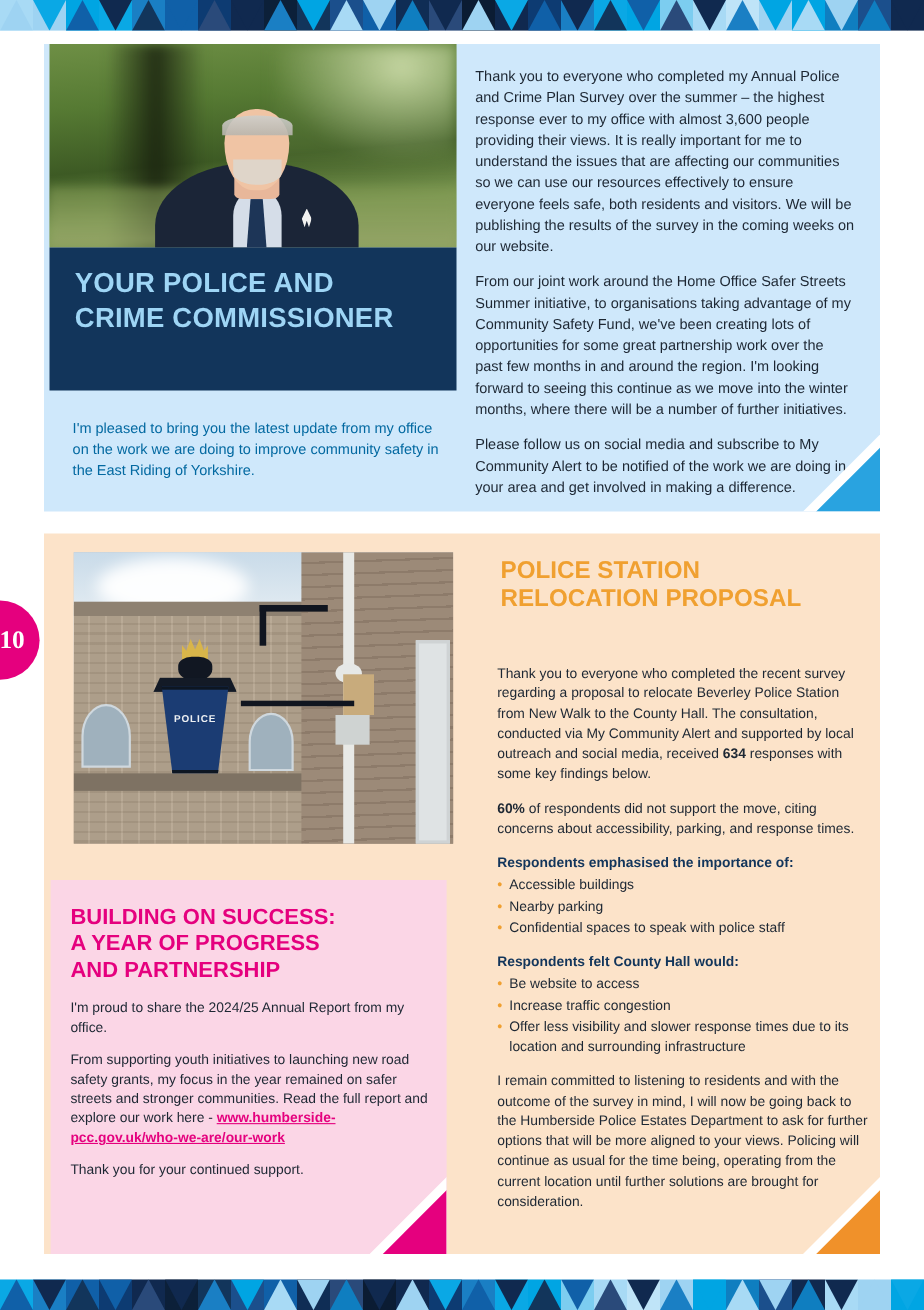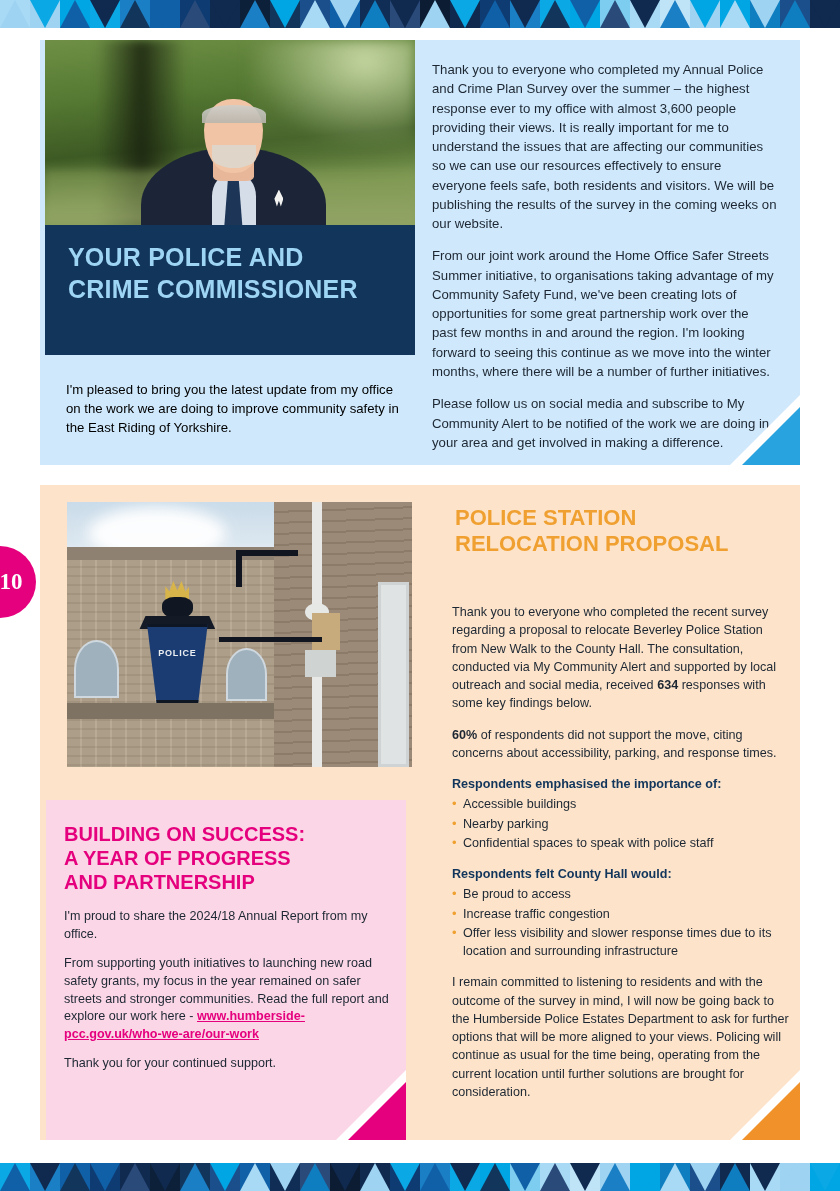--- a/index.html
+++ b/index.html
@@ -66,21 +66,21 @@
   .title-line{
     color:#9ed5f5;font-size:25px;font-weight:700;letter-spacing:.2px;line-height:1.26;
     text-transform:uppercase;
   }
   .title-name{
     color:#ffffff;font-size:25px;font-weight:700;line-height:1.26;margin-top:5px;
     text-transform:uppercase;
   }
   .intro-sub{
     position:absolute;left:26px;top:340px;width:345px;
-    color:#000000;font-size:13.2px;line-height:1.45;
+    color:#0369a1;font-size:13.2px;line-height:1.45;
   }
   .intro-col{
     position:absolute;left:392px;top:20px;width:345px;
     color:#1d2733;font-size:13.2px;line-height:1.46;
   }
   .intro-col p{margin:0 0 13px 0;}
 
   .corner-cut{position:absolute;right:0;bottom:0;width:70px;height:70px;overflow:hidden;}
   .corner-cut .gap{position:absolute;right:-8px;bottom:-8px;width:86px;height:86px;background:#fff;
      clip-path:polygon(100% 0,100% 100%,0 100%);}
@@ -333,21 +333,21 @@
 
       <p class="subhead">Respondents emphasised the importance of:</p>
       <ul>
         <li>Accessible buildings</li>
         <li>Nearby parking</li>
         <li>Confidential spaces to speak with police staff</li>
       </ul>
 
       <p class="subhead">Respondents felt County Hall would:</p>
       <ul>
-        <li>Be proud to access</li>
+        <li>Be website to access</li>
         <li>Increase traffic congestion</li>
         <li>Offer less visibility and slower response times due to its location and surrounding infrastructure</li>
       </ul>
 
       <p>I remain committed to listening to residents and with the outcome of the survey in mind, I will now be going back to the Humberside Police Estates Department to ask for further options that will be more aligned to your views. Policing will continue as usual for the time being, operating from the current location until further solutions are brought for consideration.</p>
     </div>
 
     <div class="corner-cut">
       <div class="gap"></div>
       <div class="tri" style="background:#f0912a;"></div>
@@ -355,21 +355,21 @@
   </section>
 
   <section class="panel-pink">
     <div class="pink-heading">
       <div>BUILDING ON SUCCESS:</div>
       <div>A YEAR OF PROGRESS</div>
       <div>AND PARTNERSHIP</div>
     </div>
 
     <div class="pink-body">
-      <p>I'm proud to share the 2024/18 Annual Report from my office.</p>
+      <p>I'm proud to share the 2024/25 Annual Report from my office.</p>
       <p><span>From supporting youth initiatives to launching new road safety grants, my focus in the year remained on safer streets and stronger communities.  Read the full report and explore our work here - </span><a class="pink-link" href="#">www.humberside-pcc.gov.uk/who-we-are/our-work</a></p>
       <p>Thank you for your continued support.</p>
     </div>
 
     <div class="corner-cut">
       <div class="gap"></div>
       <div class="tri" style="background:#e5007e;"></div>
     </div>
   </section>
 

